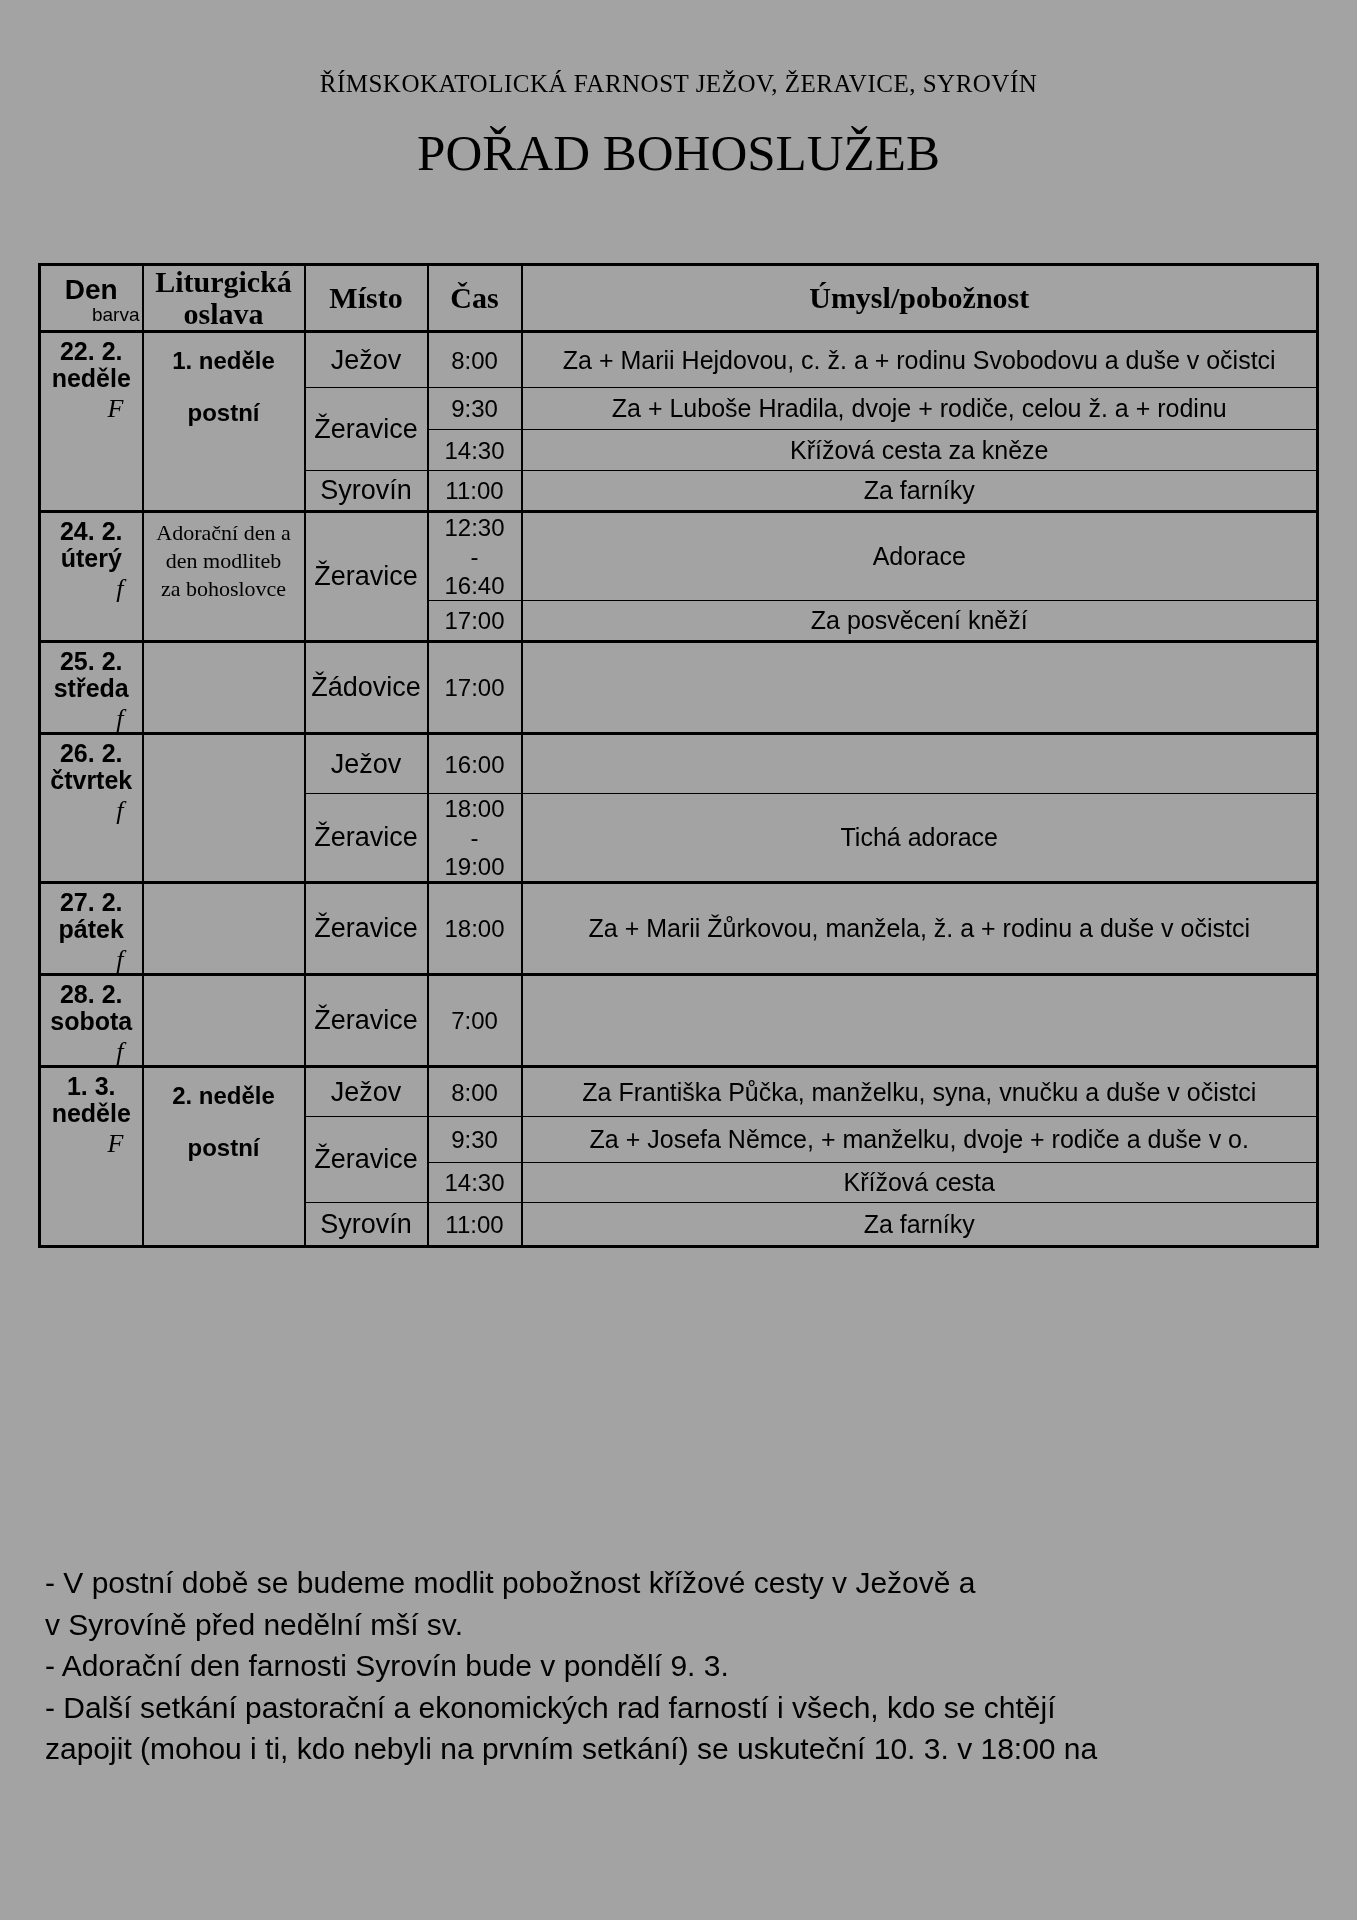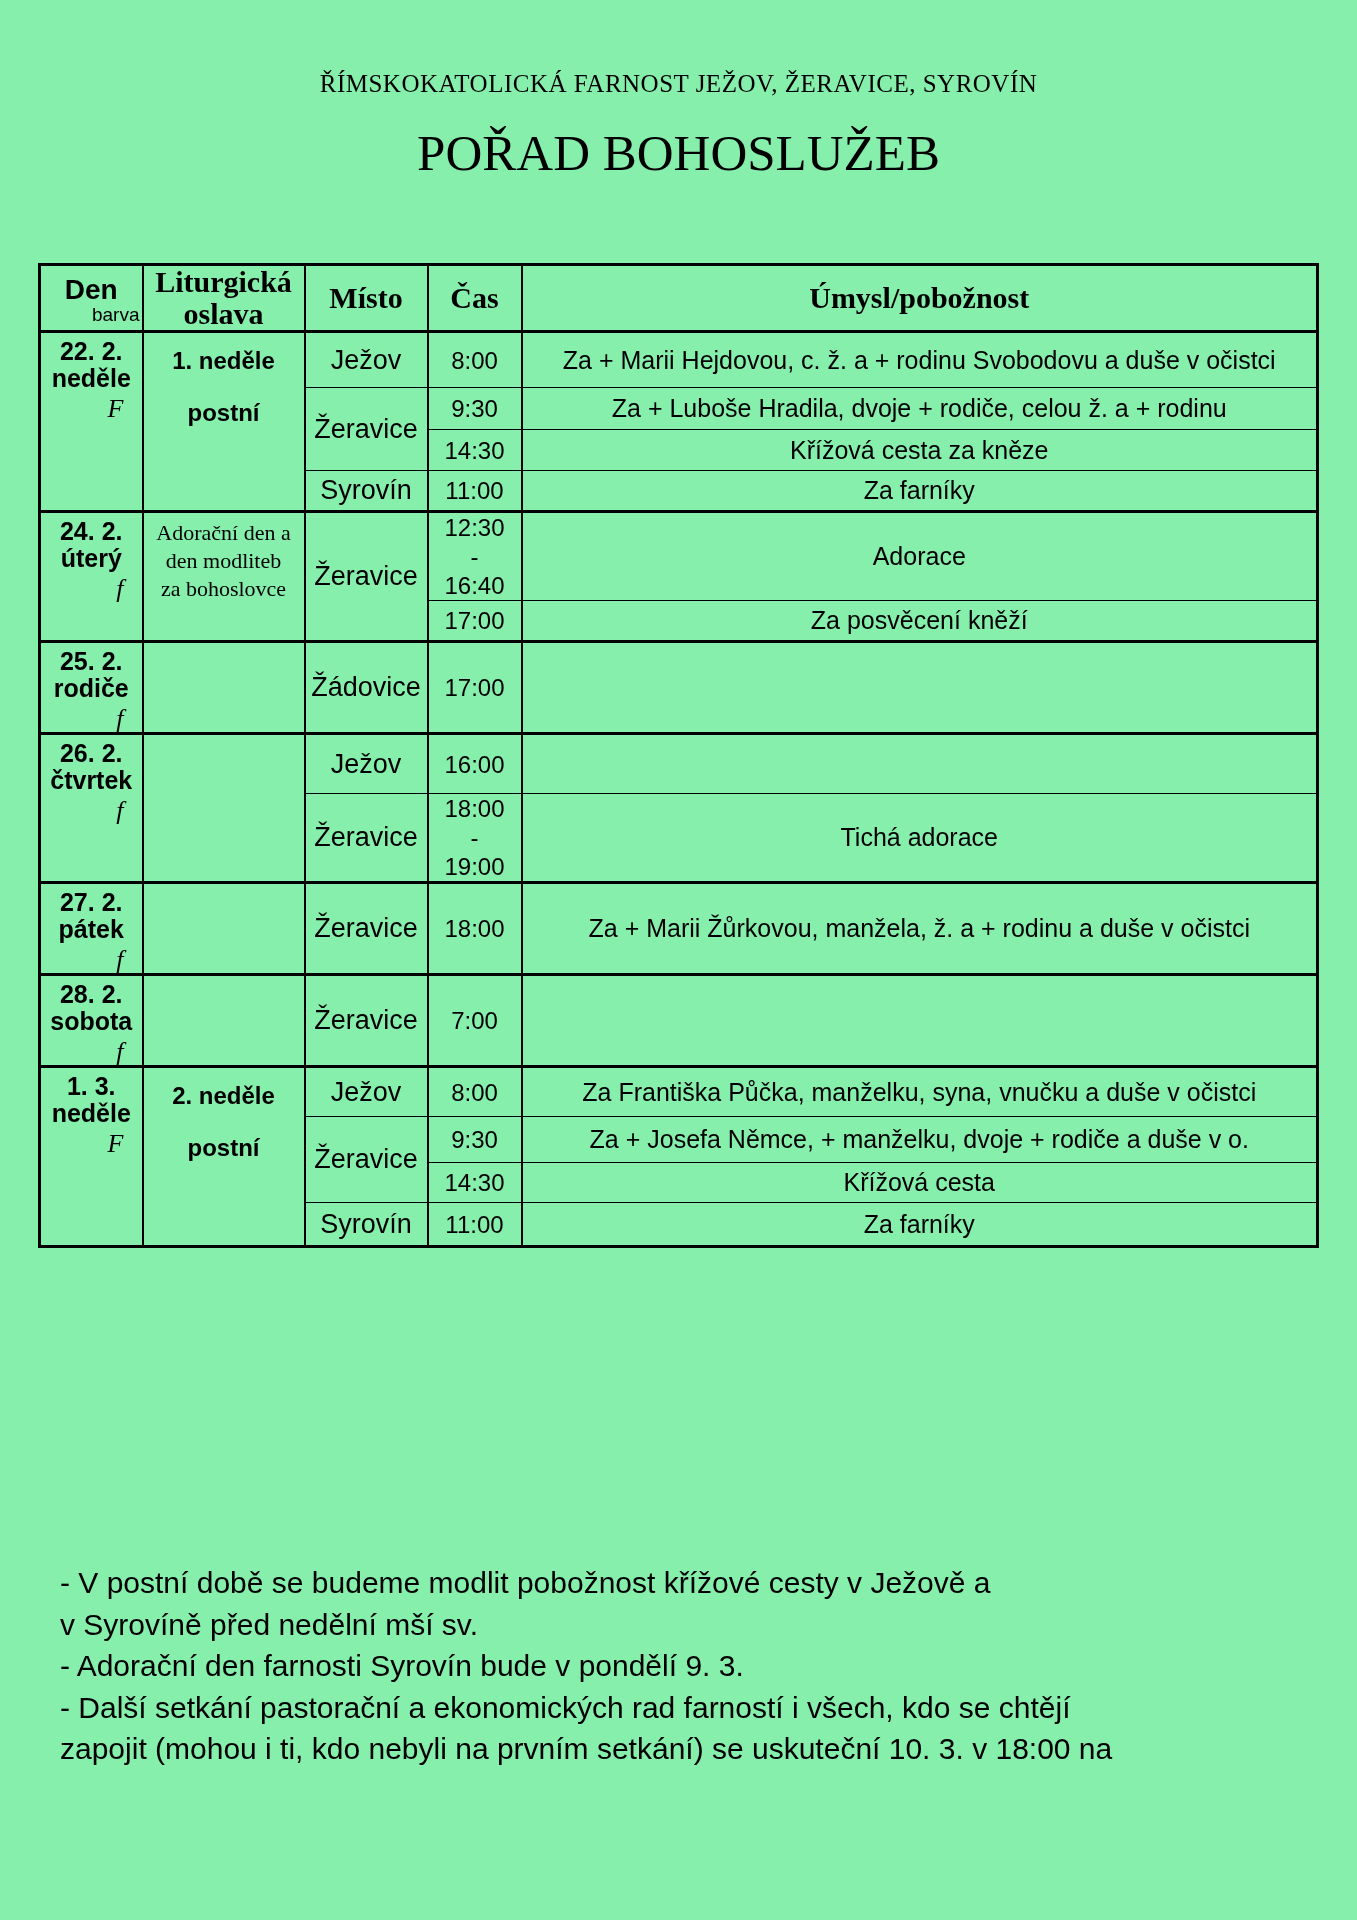--- a/index.html
+++ b/index.html
@@ -1,21 +1,21 @@
 <!DOCTYPE html>
 <html><head>
 <meta charset="utf-8">
 <style>
   * { margin:0; padding:0; box-sizing:border-box; }
   html,body { background:#e8e8e8; }
   .page {
     position:relative;
     width:1357px; height:1920px;
     margin:0 auto;
-    background:#86efac;
+    background:#a3a3a3;
     color:#000000;
     font-family:"Liberation Sans", sans-serif;
     overflow:hidden;
   }
   .doc-header {
     position:absolute; top:0; left:0; width:100%;
     text-align:center;
     font-family:"Liberation Serif", serif;
   }
   .parish { margin-top:70px; font-size:25px; letter-spacing:0.5px; }
@@ -59,21 +59,21 @@
   td.cel-small {
     font-family:"Liberation Serif", serif; font-size:22px; line-height:28px;
     vertical-align:top; padding-top:6px;text-align:center;
   }
   td.place { font-size:27px; }
   td.time { font-size:24px; line-height:29px; }
   td.intent { font-size:25px; white-space:nowrap; }
 
   .notes {
     position:absolute; top:1562px; left:45px; right:55px;
-    font-size:30px; line-height:41.5px;margin-left:15px;
+    font-size:30px; line-height:41.5px;
   }
 </style>
 </head>
 <body>
 
 <div class="page">
 
   <div class="doc-header">
     <div class="parish">ŘÍMSKOKATOLICKÁ FARNOST JEŽOV, ŽERAVICE, SYROVÍN</div>
     <div class="title">POŘAD BOHOSLUŽEB</div>
@@ -160,21 +160,21 @@
         </tr>
         <tr class="subrow" style="height: 41px;">
           <td class="time">
             <div class="time-line">17:00</div>
           </td>
           <td class="intent">Za posvěcení kněží</td>
         </tr>
         <tr class="section-start" style="height: 80px;">
           <td class="day-cell" rowspan="1">
             <div class="date">25. 2.</div>
-            <div class="dayname">rodiče</div>
+            <div class="dayname">středa</div>
             <div class="color">f</div>
           </td>
           <td class="cel-small" rowspan="1"></td>
           <td class="place">Žádovice</td>
           <td class="time">
             <div class="time-line">17:00</div>
           </td>
           <td class="intent"></td>
         </tr>
         <tr class="section-start" style="height: 60px;">

